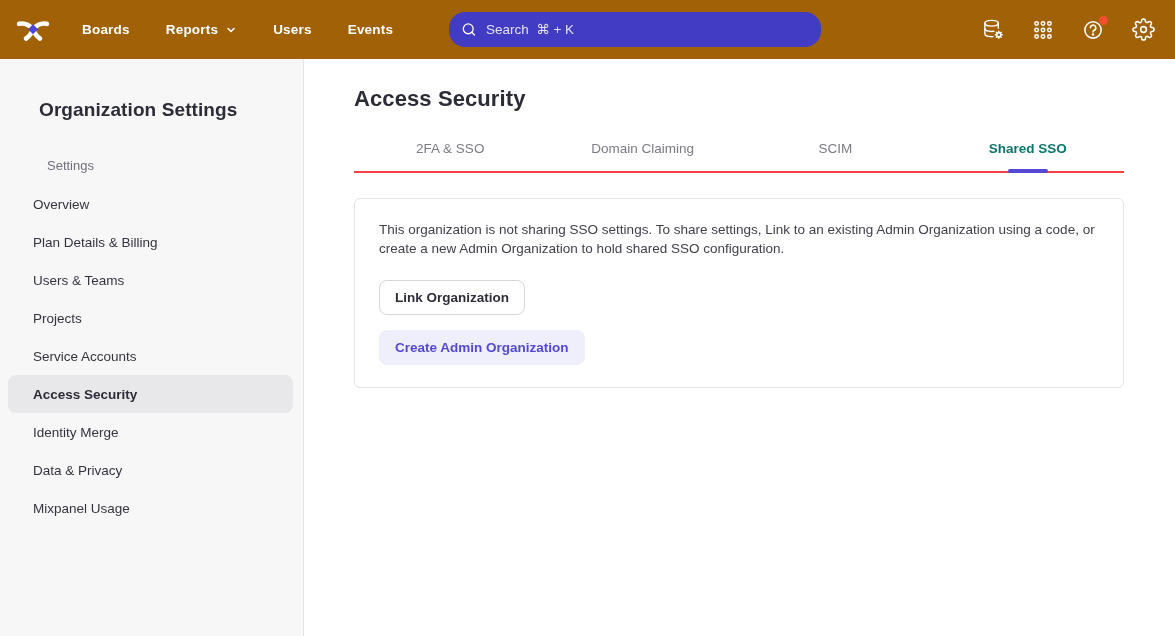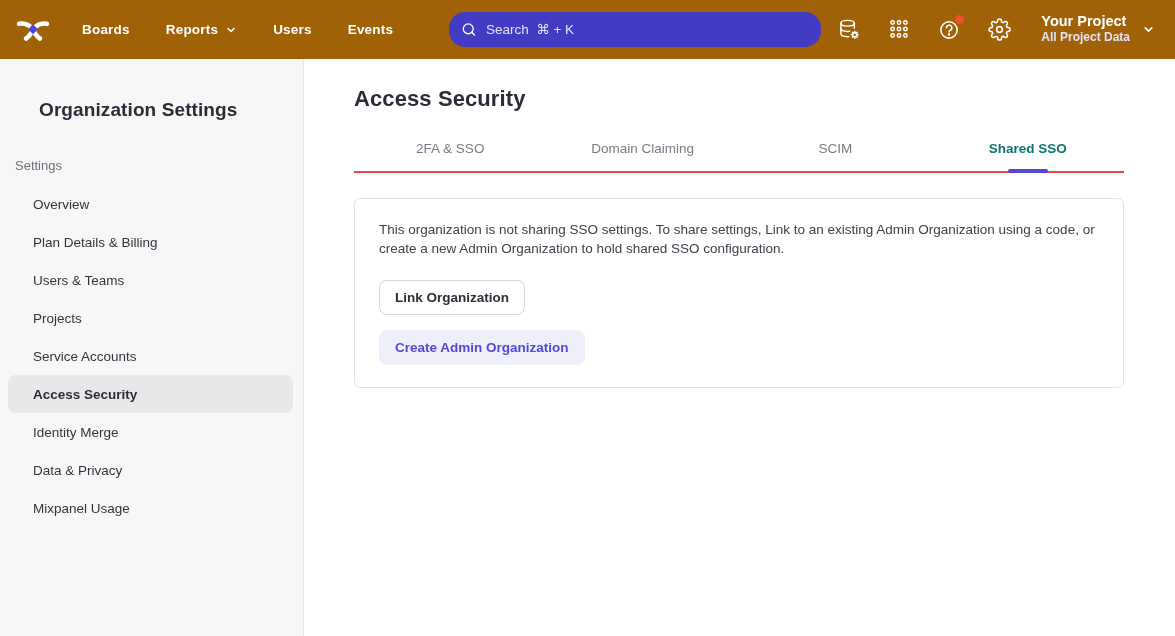--- a/index.html
+++ b/index.html
@@ -34,21 +34,21 @@
 
   
   .page { display:flex; height:577px; }
 
   
   .sidebar {
     width:304px; flex:none; background:#f7f7f8; border-right:1px solid #e5e5e8;
     padding-top:40px;
   }
   .sidebar-title { font-size:19px; font-weight:700; color:#2c2c37; padding-left:39px; letter-spacing:.1px; }
-  .sidebar-section { margin-top:37px; padding-left:15px; font-size:13px; color:#70707b; font-weight:500; }
+  .sidebar-section { margin-top:37px; padding-left:15px; font-size:13px; color:#70707b; font-weight:500;margin-left:32px; }
   .sidebar-list { margin-top:12px; }
   .sidebar-item {
     height:38px; display:flex; align-items:center; padding-left:25px;
     margin:0 10px 0 8px; border-radius:8px; font-size:13.5px; font-weight:500;
     color:#34343e; cursor:pointer;
   }
   .sidebar-item.active { background:#e8e8ea; font-weight:600; color:#2c2c37; }
 
   
   .main { flex:1; padding:27px 51px 0 50px; background:#ffffff; }
@@ -151,29 +151,20 @@
         <path d="M8.8 10.2a2.8 2.8 0 1 1 3.9 2.6c-.8.35-1.2.9-1.2 1.7"></path>
         <circle cx="11.5" cy="17.3" r="0.5" fill="#ffffff"></circle>
       </svg>
       <span class="badge-dot"></span>
     </div>
     <div class="icon-btn">
       <svg width="23" height="23" viewBox="0 0 24 24" fill="none" stroke="#ffffff" stroke-width="1.6" stroke-linecap="round" stroke-linejoin="round">
         <circle cx="12" cy="12" r="3"></circle>
         <path d="M19.4 15a1.65 1.65 0 0 0 .33 1.82l.06.06a2 2 0 0 1 0 2.83 2 2 0 0 1-2.83 0l-.06-.06a1.65 1.65 0 0 0-1.82-.33 1.65 1.65 0 0 0-1 1.51V21a2 2 0 0 1-2 2 2 2 0 0 1-2-2v-.09A1.65 1.65 0 0 0 9 19.4a1.65 1.65 0 0 0-1.82.33l-.06.06a2 2 0 0 1-2.83 0 2 2 0 0 1 0-2.83l.06-.06a1.65 1.65 0 0 0 .33-1.82 1.65 1.65 0 0 0-1.51-1H3a2 2 0 0 1-2-2 2 2 0 0 1 2-2h.09A1.65 1.65 0 0 0 4.6 9a1.65 1.65 0 0 0-.33-1.82l-.06-.06a2 2 0 0 1 0-2.83 2 2 0 0 1 2.83 0l.06.06a1.65 1.65 0 0 0 1.82.33H9a1.65 1.65 0 0 0 1-1.51V3a2 2 0 0 1 2-2 2 2 0 0 1 2 2v.09a1.65 1.65 0 0 0 1 1.51 1.65 1.65 0 0 0 1.82-.33l.06-.06a2 2 0 0 1 2.83 0 2 2 0 0 1 0 2.83l-.06.06a1.65 1.65 0 0 0-.33 1.82V9a1.65 1.65 0 0 0 1.51 1H21a2 2 0 0 1 2 2 2 2 0 0 1-2 2h-.09a1.65 1.65 0 0 0-1.51 1z"></path>
       </svg>
-    </div>
-    <div class="project-switcher">
-      <div class="project-text">
-        <div class="project-name">Your Project</div>
-        <div class="project-scope">All Project Data</div>
-      </div>
-      <svg width="13" height="13" viewBox="0 0 24 24" fill="none" stroke="#ffffff" stroke-width="3" stroke-linecap="round" stroke-linejoin="round">
-          <polyline points="6 9 12 15 18 9"></polyline>
-        </svg>
     </div>
   </div>
 </div>
 
 <div class="page">
 
   <div class="sidebar">
     <div class="sidebar-title">Organization Settings</div>
     <div class="sidebar-section">Settings</div>
     <div class="sidebar-list">

